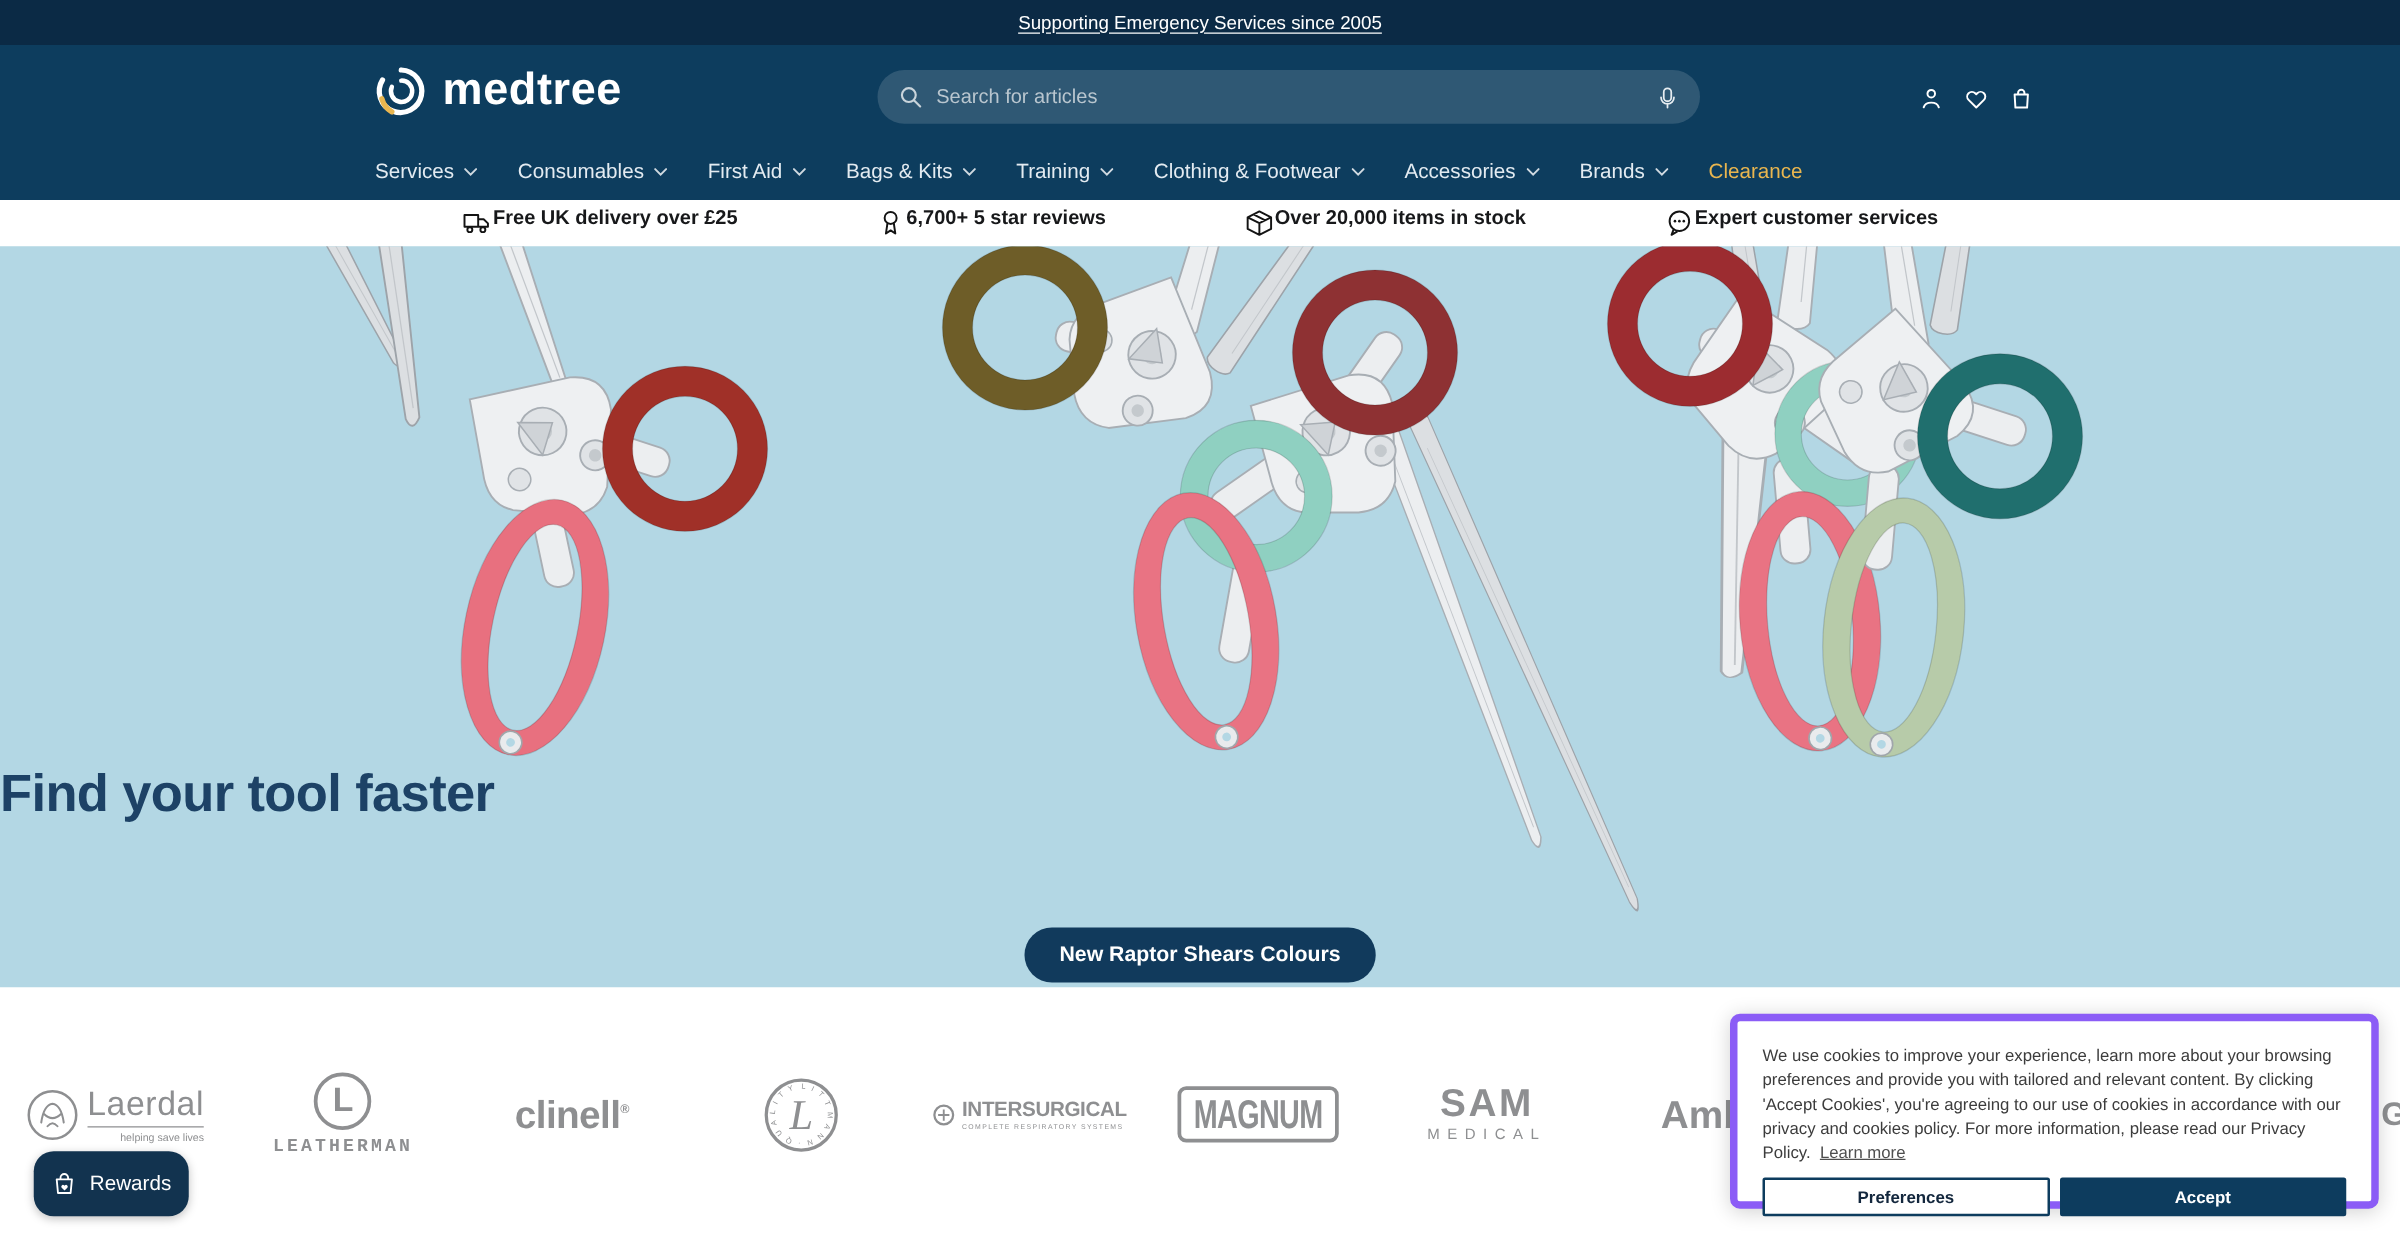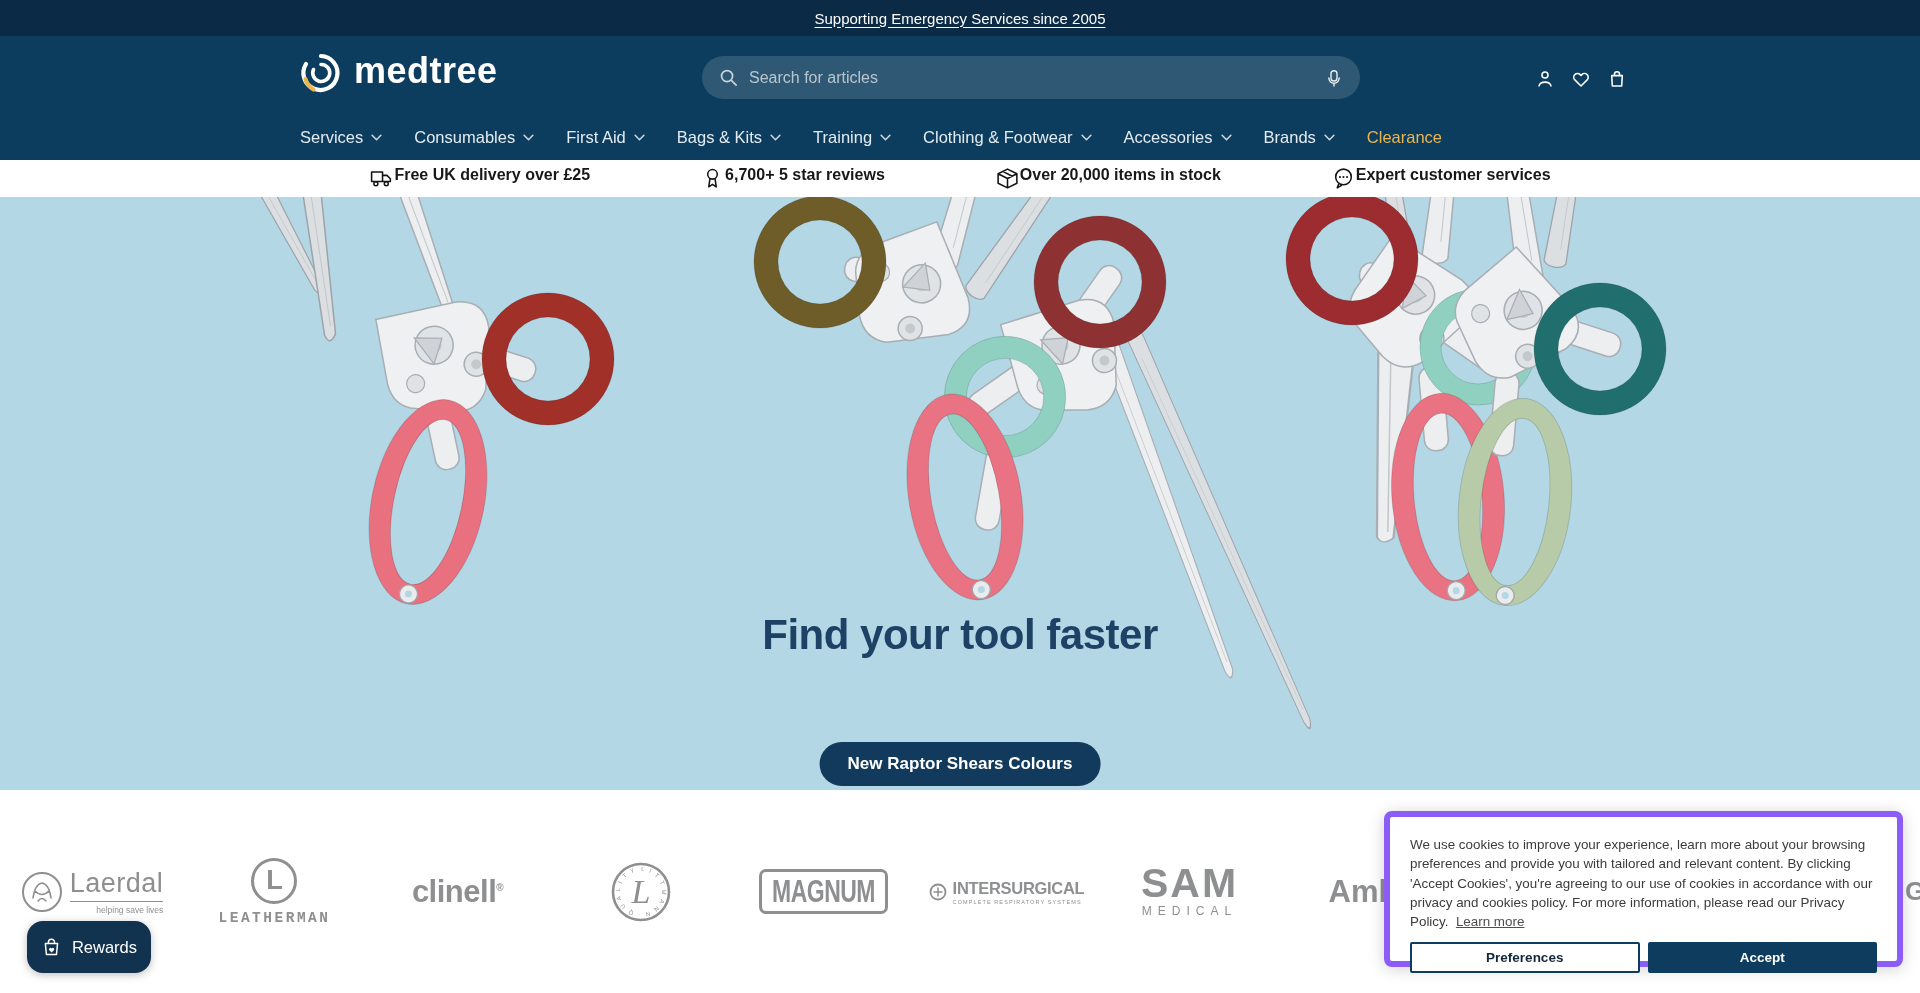--- a/index.html
+++ b/index.html
@@ -28,21 +28,21 @@
   
   .benefits { position:absolute; top:160px; left:0; right:0; height:37px; background:#fff;
     display:flex; align-items:center; justify-content:center; gap:110px; }
   .benefit { display:flex; align-items:flex-start; }
   .benefit svg { width:25px; height:25px; }
   .benefit span { font-size:16px; font-weight:700; color:var(--benefit_text,#17181a); }
 
   
   .hero { position:absolute; top:197px; left:0; right:0; height:593px; background:var(--hero_bg,#b3d7e4); overflow:hidden; }
   .hero svg.shears { position:absolute; top:0; left:0; pointer-events:none; }
-  .hero h1 { position:absolute; top:414px; left:0; right:0; text-align:center; font-size:42px; font-weight:700;
+  .hero h1 { position:absolute; top:414px; left:0; right:0; text-align:left; font-size:42px; font-weight:700;
     color:var(--hero_heading,#1d4266); letter-spacing:-.5px; }
   .cta { position:absolute; top:497px; left:50%; transform:translateX(-50%); height:44px; padding:0 28px;
     border-radius:22px; border:none; background:var(--cta_bg,#113a5c); color:#fff; font-size:17px; font-weight:700;
     font-family:"Liberation Sans",sans-serif; cursor:pointer; white-space:nowrap;margin-top:48px; }
 
   
   .brands { position:absolute; top:790px; left:0; right:0; height:203px; background:#fff; overflow:hidden; }
   .brand-row { position:absolute; top:50%; transform:translateY(-50%); left:0; display:flex; }
   .brand-slot { flex:0 0 183px; display:flex; align-items:center; justify-content:center; color:var(--brand_grey,#8e8f91); cursor:pointer; }
   .laerdal { display:flex; align-items:center; gap:6px; }
@@ -55,21 +55,21 @@
   .leatherman .lm { font-size:14.5px; font-weight:700; letter-spacing:2.5px; font-family:"Liberation Mono",monospace; }
   .clinell { font-size:31px; font-weight:700; letter-spacing:-.5px; }
   .clinell sup { font-size:10px; }
   .magnum { border:3.5px solid var(--brand_grey,#8e8f91); border-radius:7px; padding:6px 10px; }
   .magnum span { display:inline-block; font-size:23px; font-weight:700; letter-spacing:-.5px; transform:scaleY(1.4); }
   .intersurgical { display:flex; align-items:center; gap:6px; }
   .intersurgical .itxt { display:flex; flex-direction:column; }
   .intersurgical .iname { font-size:16.5px; font-weight:700; letter-spacing:-.3px; }
   .intersurgical .itag { font-size:5.5px; letter-spacing:1.1px; margin-top:1px; }
   .sam { display:flex; flex-direction:column; align-items:center; }
-  .sam .sname { font-size:41px; font-weight:800; letter-spacing:2px; line-height:.9; }
+  .sam .sname { font-size:31px; font-weight:800; letter-spacing:2px; line-height:.9; }
   .sam .ssub { font-size:12px; letter-spacing:6px; margin-top:3px; }
   .ambu { font-size:31px; font-weight:700; }
   .ge-slot { justify-content:flex-start; }
   .ge { font-size:26px; font-weight:700; margin-left:75px; letter-spacing:0; }
 
   
   .cookie { position:absolute; left:1384px; top:811px; width:519px; height:156px; background:#fff; border-radius:8px;
     border:6px solid #8b5cf6; box-shadow:0 2px 16px rgba(0,0,0,.18); padding:18px 20px 14px 20px; z-index:20; }
   .cookie p { font-size:13.4px; line-height:1.44; color:#3c3c3c; }
   .cookie a { color:#4f4f4f; text-decoration:underline; cursor:pointer; }
@@ -329,33 +329,33 @@
         <svg width="62" height="62" viewBox="0 0 62 62">
           <circle cx="31" cy="31" r="28" fill="none" stroke="#8e8f91" stroke-width="2.6"></circle>
           <defs>
               <path id="littmann-circle-path" d="M31 10 a21 21 0 1 1 -0.01 0 Z"></path>
             </defs>
           <text font-size="6" fill="#8e8f91" letter-spacing="1.5" font-family="Liberation Sans, sans-serif"><textPath href="#littmann-circle-path">L I T T M A N N · Q U A L I T Y ·</textPath></text>
           <text x="31" y="42" text-anchor="middle" font-family="Liberation Serif, serif" font-style="italic" font-size="34" fill="#8e8f91">L</text>
         </svg>
       </div>
       <div class="brand-slot">
-        <span class="magnum"><span>MAGNUM</span></span>
-      </div>
-      <div class="brand-slot">
         <div class="intersurgical">
           <svg width="18" height="18" viewBox="0 0 18 18">
             <circle cx="9" cy="9" r="7.5" fill="none" stroke="#8e8f91" stroke-width="1.8"></circle>
             <path d="M9 4.5 V13.5 M4.5 9 H13.5" stroke="#8e8f91" stroke-width="1.5"></path>
           </svg>
           <span class="itxt">
             <span class="iname">INTERSURGICAL</span>
             <span class="itag">COMPLETE RESPIRATORY SYSTEMS</span>
           </span>
         </div>
+      </div>
+      <div class="brand-slot">
+        <span class="magnum"><span>MAGNUM</span></span>
       </div>
       <div class="brand-slot">
         <div class="sam">
           <span class="sname">SAM</span>
           <span class="ssub">MEDICAL</span>
         </div>
       </div>
       <div class="brand-slot">
         <span class="ambu">Ambu</span>
       </div>

